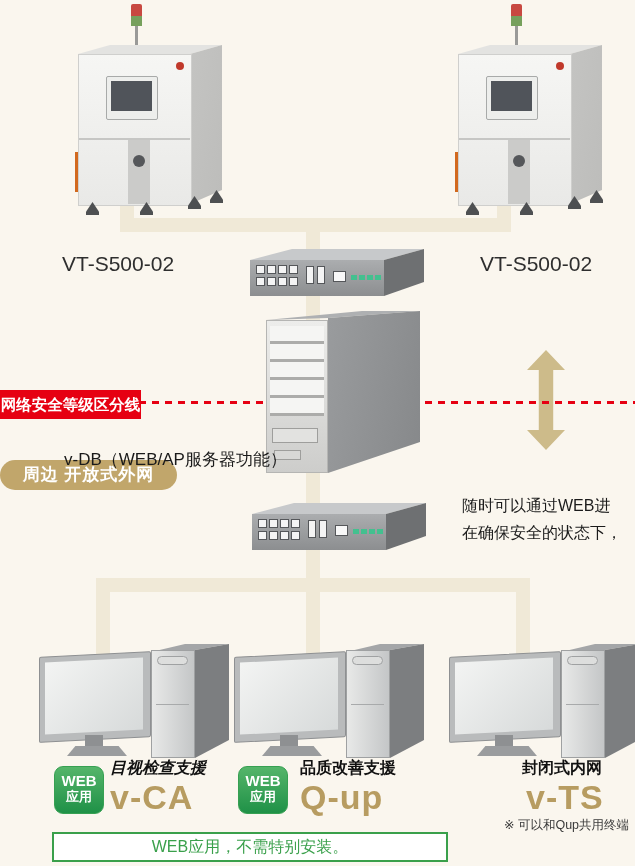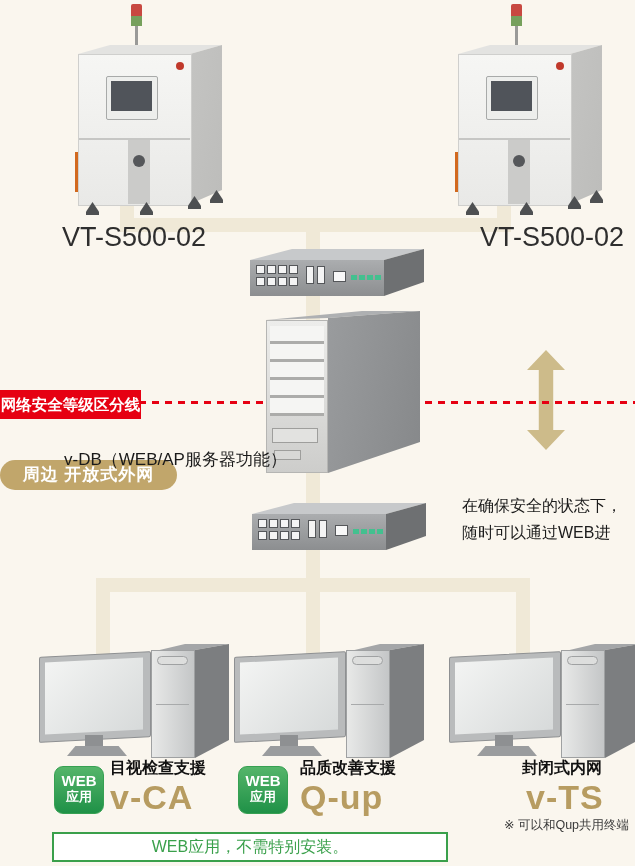--- a/index.html
+++ b/index.html
@@ -20,21 +20,21 @@
   .pill{position:absolute;width:177px;height:30px;border-radius:15px;background:#C1A66B;color:#fff;
         font-size:17px;font-weight:bold;text-align:center;line-height:30px;z-index:3;letter-spacing:1px;}
   .v-arrow{position:absolute;left:527px;top:350px;width:38px;height:100px;background:#CDBB8A;z-index:2;
         clip-path:polygon(50% 0,100% 20%,69% 20%,69% 80%,100% 80%,50% 100%,0 80%,31% 80%,31% 20%,0 20%);}
   .link-arrow{position:absolute;left:397px;top:771px;width:117px;height:46px;background:#C1A66B;z-index:3;
         clip-path:polygon(0 50%,23% 0,23% 31%,77% 31%,77% 0,100% 50%,77% 100%,77% 69%,23% 69%,23% 100%);}
   .link-arrow span{position:absolute;left:0;right:0;top:14px;text-align:center;color:#fff;
         font-size:16px;font-weight:bold;letter-spacing:5px;}
 
   
-  .vt-label{position:absolute;top:222px;font-size:27px;color:#2E2E2E;z-index:6;}
+  .vt-label{position:absolute;top:252px;font-size:21px;color:#2E2E2E;z-index:6;}
   .vdb-label{position:absolute;left:64px;top:448px;font-size:17px;color:#1A1A1A;z-index:6;}
   .note{position:absolute;left:462px;top:492px;font-size:16px;line-height:27px;color:#1B1B1B;z-index:6;}
   .role{position:absolute;font-size:16px;font-weight:bold;color:#111;z-index:6;}
   .wsname{position:absolute;font-size:34px;font-weight:bold;color:#B79C61;z-index:6;letter-spacing:1px;}
   .footnote{position:absolute;left:504px;top:817px;font-size:12.5px;color:#3A3A3A;z-index:6;}
   .footer-box{position:absolute;left:52px;top:832px;width:392px;height:26px;background:#fff;
         border:2px solid #3AA04B;color:#3AA04B;font-size:16px;text-align:center;line-height:26px;z-index:6;}
   .badge{position:absolute;width:48px;height:46px;border-radius:9px;z-index:6;
         background:linear-gradient(180deg,#55B56A,#1F9147);border:1px solid #36A052;
         color:#fff;font-weight:bold;text-align:center;}
@@ -193,22 +193,22 @@
     <i class="sv-slot"></i>
   </div>
   <div class="vdb-label">v-DB（WEB/AP服务器功能）</div>
 
   <div class="sec-label">网络安全等级区分线</div>
   <div class="sec-line"></div>
 
   <div class="pill" style="top:460px;">周边 开放式外网</div>
   <div class="v-arrow"></div>
   <div class="note">
+    <div>随时可以通过WEB进</div>
     <div>在确保安全的状态下，</div>
-    <div>随时可以通过WEB进</div>
   </div>
 
   <div class="switch" style="left:250px;top:498px;">
     <i class="sw-top"></i>
     <i class="sw-side"></i>
     <i class="sw-front"></i>
     <i class="sw-p" style="left:8px;top:21px;"></i>
     <i class="sw-p" style="left:19px;top:21px;"></i>
     <i class="sw-p" style="left:30px;top:21px;"></i>
     <i class="sw-p" style="left:41px;top:21px;"></i>
@@ -259,21 +259,21 @@
         <i class="pc-scr"></i>
       </i>
     <i class="pc-stand"></i>
     <i class="pc-base"></i>
   </div>
 
   <div class="badge" style="left:54px;top:766px;">
     <b>WEB</b>
     <s>应用</s>
   </div>
-  <div class="role" style="left:110px;top:758px;">目视检查支援</div>
+  <div class="role" style="left:110px;top:758px;font-style:italic;">目视检查支援</div>
   <div class="wsname" style="left:110px;top:778px;">v-CA</div>
 
   <div class="badge" style="left:238px;top:766px;">
     <b>WEB</b>
     <s>应用</s>
   </div>
   <div class="role" style="left:300px;top:758px;">品质改善支援</div>
   <div class="wsname" style="left:300px;top:778px;text-align:center;">Q-up</div>
 
 

